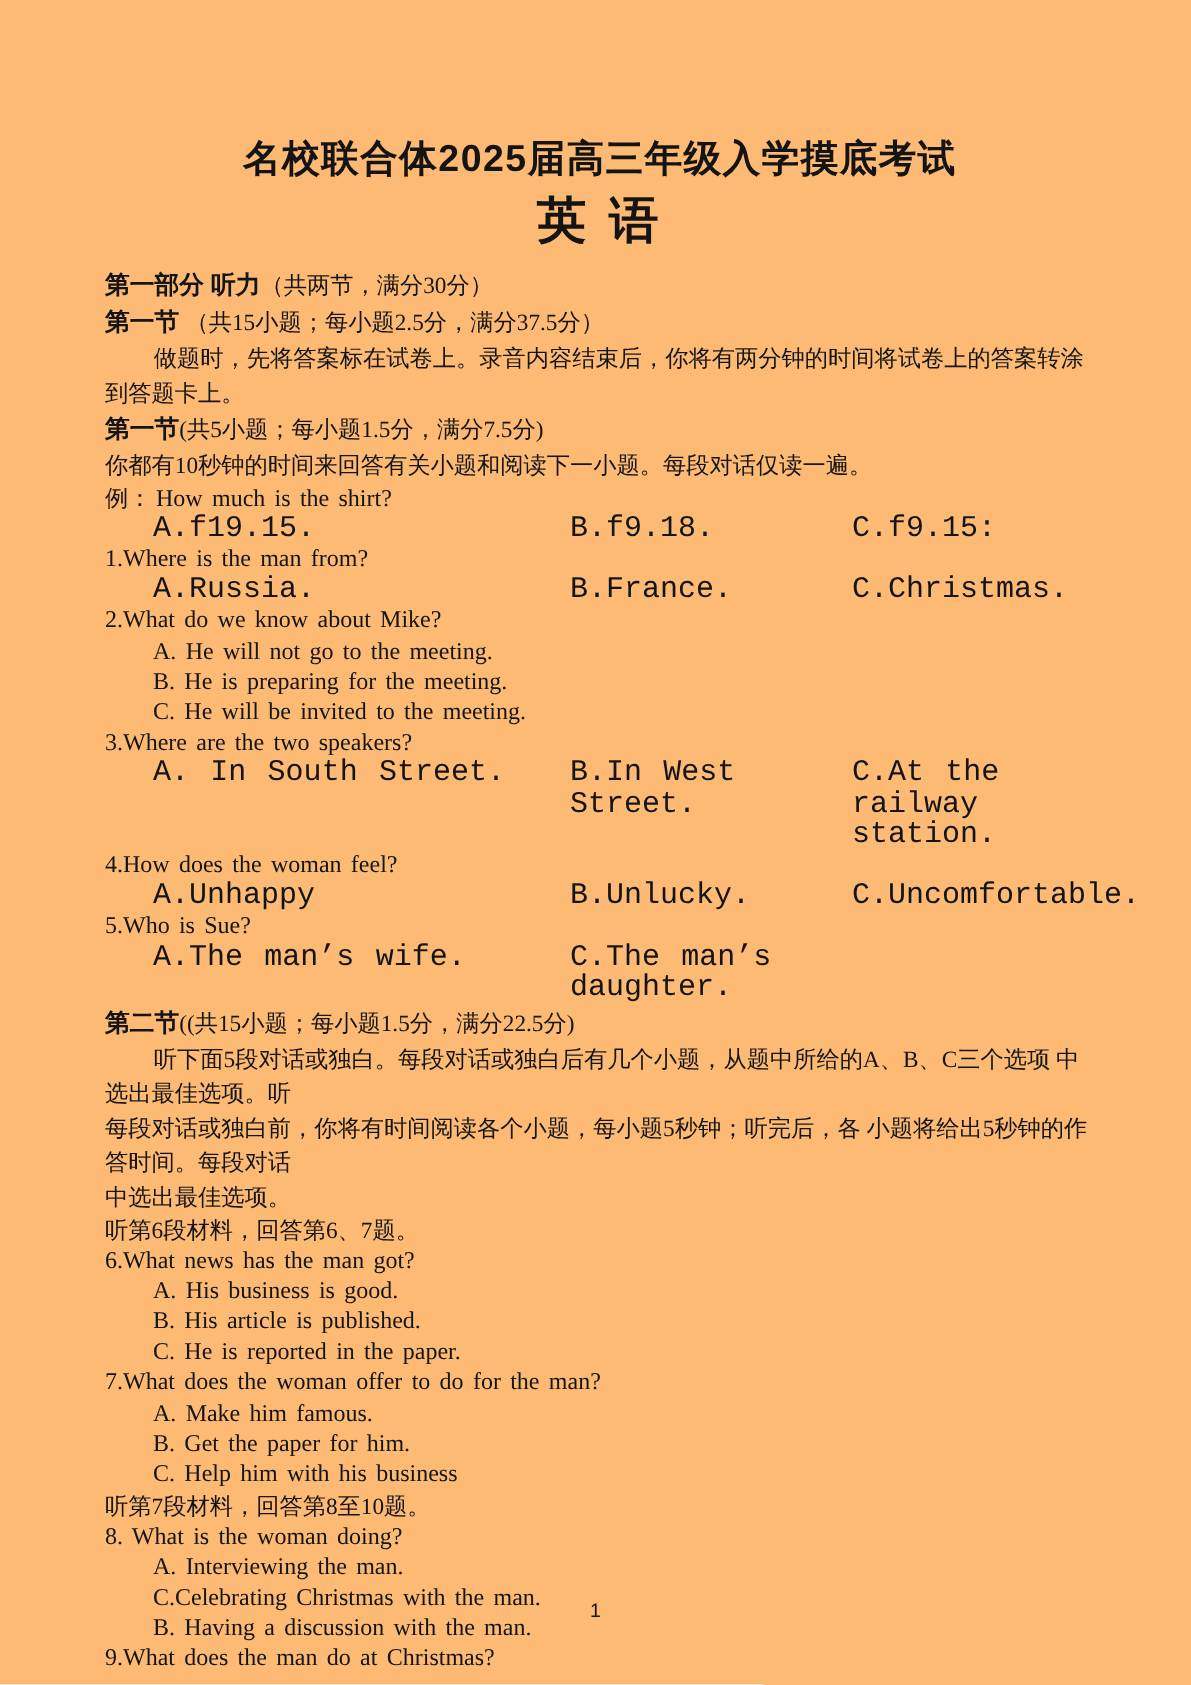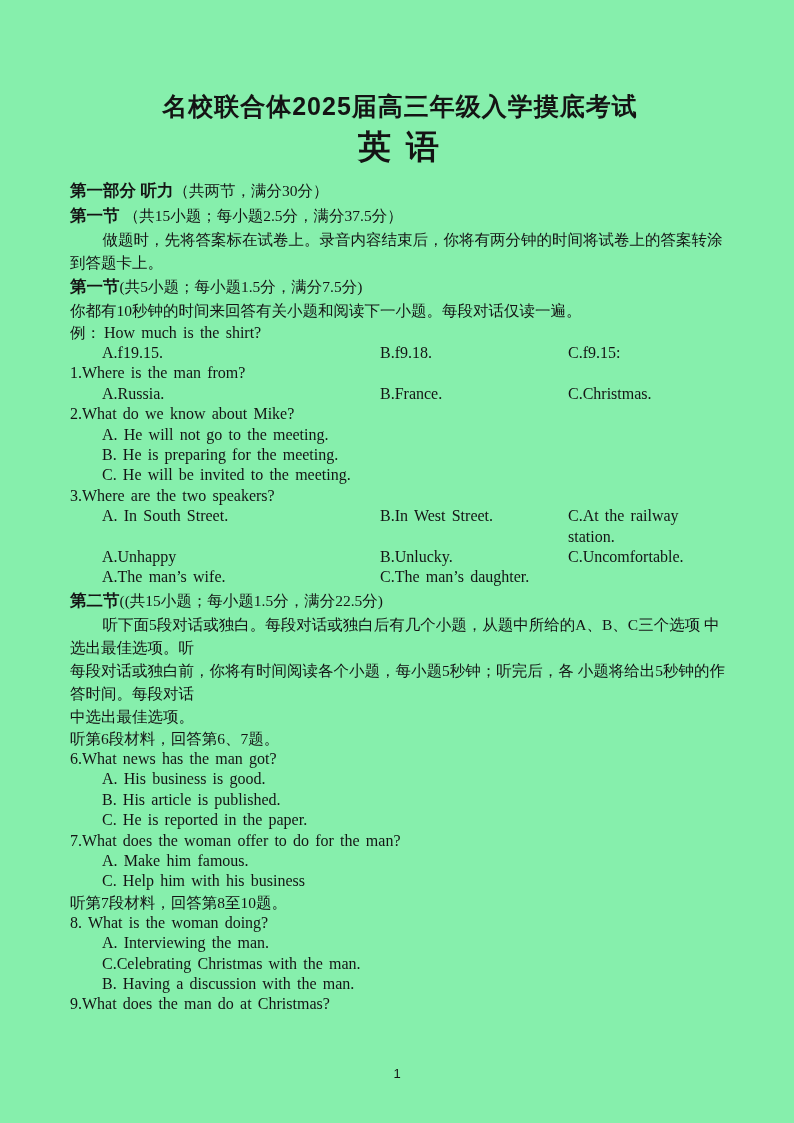--- a/index.html
+++ b/index.html
@@ -2,21 +2,21 @@
 <html><head>
 <meta charset="utf-8">
 <style>
   * { margin: 0; padding: 0; box-sizing: border-box; }
   html, body { background: #ffffff; }
   .page {
     position: relative;
     width: 794px;
     height: 1123px;
     margin: 0 auto;
-    background: #86efac;
+    background: #fdba74;
     color: #141414;
     padding: 90px 64px 0 70px;
     overflow: hidden;
     font-family: "Liberation Serif", "DejaVu Serif", serif;
     font-size: 15.5px;
   }
   .title {
     font-family: "Liberation Sans", "DejaVu Sans", sans-serif;
     font-weight: 700;
     font-size: 25px;
@@ -46,22 +46,23 @@
   .en {
     line-height: 20.4px;
     font-size: 16px;
     word-spacing: 2.2px;
   }
   .en-inline { font-size: 16px; word-spacing: 2.2px; margin-left: 3px; }
   .opt-row {
     display: grid;
     grid-template-columns: 310px 188px 1fr;
     line-height: 20.4px;
-    font-size: 16px;
+    font-size: 20px;
     word-spacing: 2.2px;
+    font-family: Liberation Mono, monospace;
   }
   .opt-row .c0 { padding-left: 32px; }
   .opt-stack { padding-left: 32px; }
   .page-number {
     position: absolute;
     left: 0; right: 0;
     bottom: 42px;
     text-align: center;
     font-family: "Liberation Sans", "DejaVu Sans", sans-serif;
     font-size: 13px;
@@ -113,26 +114,28 @@
   <div class="en opt-stack">B. He is preparing for the meeting.</div>
   <div class="en opt-stack">C. He will be invited to the meeting.</div>
 
   <div class="en">3.Where are the two speakers?</div>
   <div class="opt-row">
     <div class="c0">A. In South Street.</div>
     <div>B.In West Street.</div>
     <div>C.At the railway station.</div>
   </div>
 
+  <div class="en">4.How does the woman feel?</div>
   <div class="opt-row">
     <div class="c0">A.Unhappy</div>
     <div>B.Unlucky.</div>
     <div>C.Uncomfortable.</div>
   </div>
 
+  <div class="en">5.Who is Sue?</div>
   <div class="opt-row">
     <div class="c0">A.The man’s wife.</div>
     <div>C.The man’s daughter.</div>
   </div>
 
   <div class="heading">
     <span class="label">第二节</span><span class="note">((共15小题；每小题1.5分，满分22.5分)</span>
   </div>
 
   <div class="cn ind">听下面5段对话或独白。每段对话或独白后有几个小题，从题中所给的A、B、C三个选项 中选出最佳选项。听</div>
@@ -141,20 +144,21 @@
 
   <div class="cn-s">听第6段材料，回答第6、7题。</div>
 
   <div class="en">6.What news has the man got?</div>
   <div class="en opt-stack">A. His business is good.</div>
   <div class="en opt-stack">B. His article is published.</div>
   <div class="en opt-stack">C. He is reported in the paper.</div>
 
   <div class="en">7.What does the woman offer to do for the man?</div>
   <div class="en opt-stack">A. Make him famous.</div>
+  <div class="en opt-stack">B. Get the paper for him.</div>
   <div class="en opt-stack">C. Help him with his business</div>
 
   <div class="cn-s">听第7段材料，回答第8至10题。</div>
 
   <div class="en">8. What is the woman doing?</div>
   <div class="en opt-stack">A. Interviewing the man.</div>
   <div class="en opt-stack">C.Celebrating Christmas with the man.</div>
   <div class="en opt-stack">B. Having a discussion with the man.</div>
 
   <div class="en">9.What does the man do at Christmas?</div>

